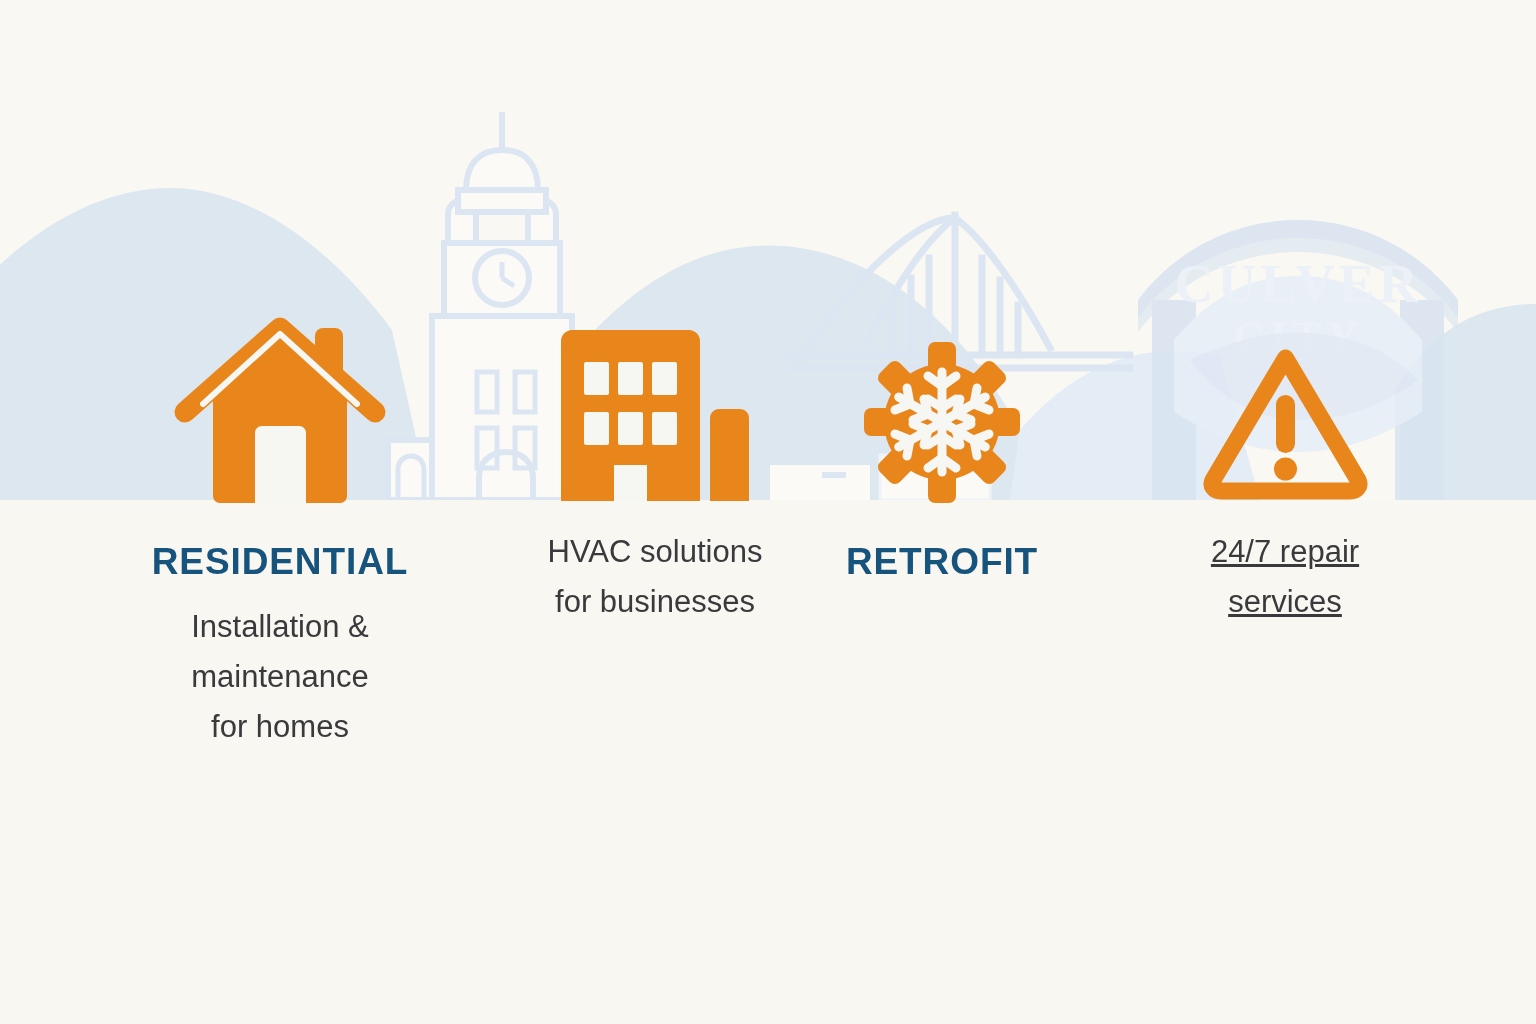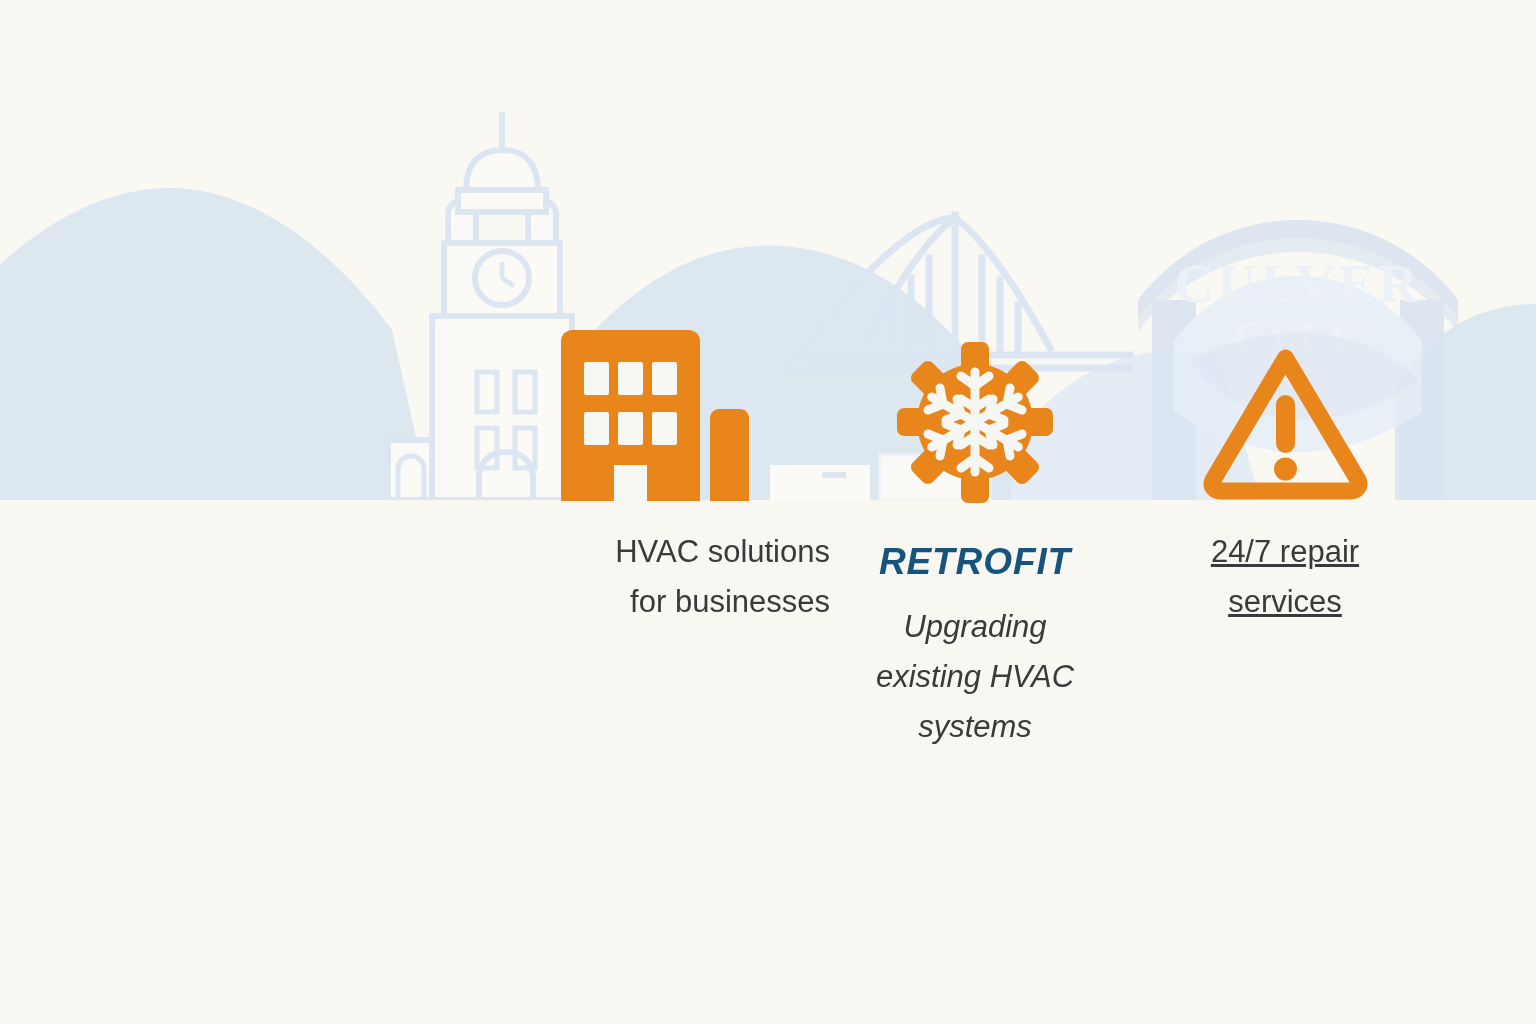--- a/index.html
+++ b/index.html
@@ -59,21 +59,21 @@
     text-align: center;
     font-size: 31px;
     line-height: 1.62;
     color: #3a3a3c;
     font-weight: 400;
   }
 
   
   .col-0 { left: 105px;  width: 350px; }
   .col-1 { left: 480px;  width: 350px; }
-  .col-2 { left: 830px;  width: 290px; font-style: italic; }
+  .col-2 { left: 797px;  width: 290px; }
   .col-3 { left: 1140px; width: 290px; }
 </style>
 </head>
 <body>
 
 <div class="canvas">
 
   <svg class="scenery" viewBox="0 0 1536 1024" width="1536" height="1024">
     <defs>
       <clipPath id="aboveHorizon">
@@ -170,20 +170,42 @@
 
         <path fill="#dbe6f2" opacity="0.7" d="M 1190 360 C 1240 336 1280 330 1320 334 C 1360 338 1396 356 1418 380
                  C 1380 408 1340 420 1300 420 C 1256 420 1216 396 1190 360 Z"></path>
       </g>
 
     </g>
   </svg>
 
   <div class="columns">
 
+    <div class="col col-0">
+      <div class="icon-wrap">
+        <svg width="215" height="205" viewBox="0 0 215 205">
+
+          <rect x="142" y="28" width="28" height="72" rx="8" fill="#e8861c"></rect>
+
+          <path fill="#e8861c" d="M 40 96 L 107 36 L 174 96 L 174 196 C 174 200 171 203 167 203
+                   L 47 203 C 43 203 40 200 40 196 Z"></path>
+
+          <path fill="#f6f6f3" d="M 82 203 L 82 133 C 82 129 85 126 89 126 L 126 126
+                   C 130 126 133 129 133 133 L 133 203 Z"></path>
+
+          <path fill="none" stroke="#e8861c" stroke-width="21" stroke-linecap="round" stroke-linejoin="round" d="M 12 112 L 107 28 L 202 112"></path>
+
+          <path fill="none" stroke="#f6f6f3" stroke-width="6" stroke-linecap="round" stroke-linejoin="round" d="M 30 104 L 107 34 L 184 104"></path>
+        </svg>
+      </div>
+      <div class="col-title">RESIDENTIAL</div>
+      <div class="col-desc" style="white-space: pre-line;">Installation &amp;
+maintenance
+for homes</div>
+    </div>
 
     <div class="col col-1">
       <div class="icon-wrap">
         <svg width="200" height="190" viewBox="0 0 200 190">
 
           <path fill="#e8861c" d="M 6 26 C 6 20 11 15 17 15 L 134 15 C 140 15 145 20 145 26
                    L 145 186 L 6 186 Z"></path>
 
           <path fill="#e8861c" d="M 155 103 C 155 98 159 94 164 94 L 185 94 C 190 94 194 98 194 103
                    L 194 186 L 155 186 Z"></path>
@@ -192,21 +214,21 @@
           <rect x="63" y="47" width="25" height="33" rx="2" fill="#f6f6f3"></rect>
           <rect x="97" y="47" width="25" height="33" rx="2" fill="#f6f6f3"></rect>
 
           <rect x="29" y="97" width="25" height="33" rx="2" fill="#f6f6f3"></rect>
           <rect x="63" y="97" width="25" height="33" rx="2" fill="#f6f6f3"></rect>
           <rect x="97" y="97" width="25" height="33" rx="2" fill="#f6f6f3"></rect>
 
           <rect x="59" y="150" width="33" height="36" fill="#f6f6f3"></rect>
         </svg>
       </div>
-      <div class="col-desc" style="white-space: pre-line; text-align: right;">HVAC solutions
+      <div class="col-desc" style="white-space: pre-line;">HVAC solutions
 for businesses</div>
     </div>
 
     <div class="col col-2">
       <div class="icon-wrap">
         <svg width="160" height="165" viewBox="0 0 160 165">
           <g fill="#e8861c">
 
             <rect x="66" y="2" width="28" height="34" rx="7"></rect>
             <rect x="66" y="129" width="28" height="34" rx="7"></rect>
@@ -242,23 +264,20 @@
 
             <path d="M 112 64 L 115 48 M 112 64 L 127 70"></path>
             <path d="M 94 74 L 98 59 M 94 74 L 109 80"></path>
 
             <path d="M 48 100 L 45 116 M 48 100 L 33 94"></path>
             <path d="M 66 90 L 62 105 M 66 90 L 51 84"></path>
           </g>
         </svg>
       </div>
       <div class="col-title">RETROFIT</div>
-      <div class="col-desc" style="white-space: pre-line;">Upgrading
-existing HVAC
-systems</div>
     </div>
 
     <div class="col col-3">
       <div class="icon-wrap">
         <svg width="175" height="165" viewBox="0 0 175 165">
 
           <path fill="none" stroke="#e8861c" stroke-width="17" stroke-linejoin="round" stroke-linecap="round" d="M 87.5 18 L 160 140 C 163 146 159 151 152 151
                    L 23 151 C 16 151 12 146 15 140 Z"></path>
 
           <rect x="78" y="55" width="19" height="58" rx="9.5" fill="#e8861c"></rect>

